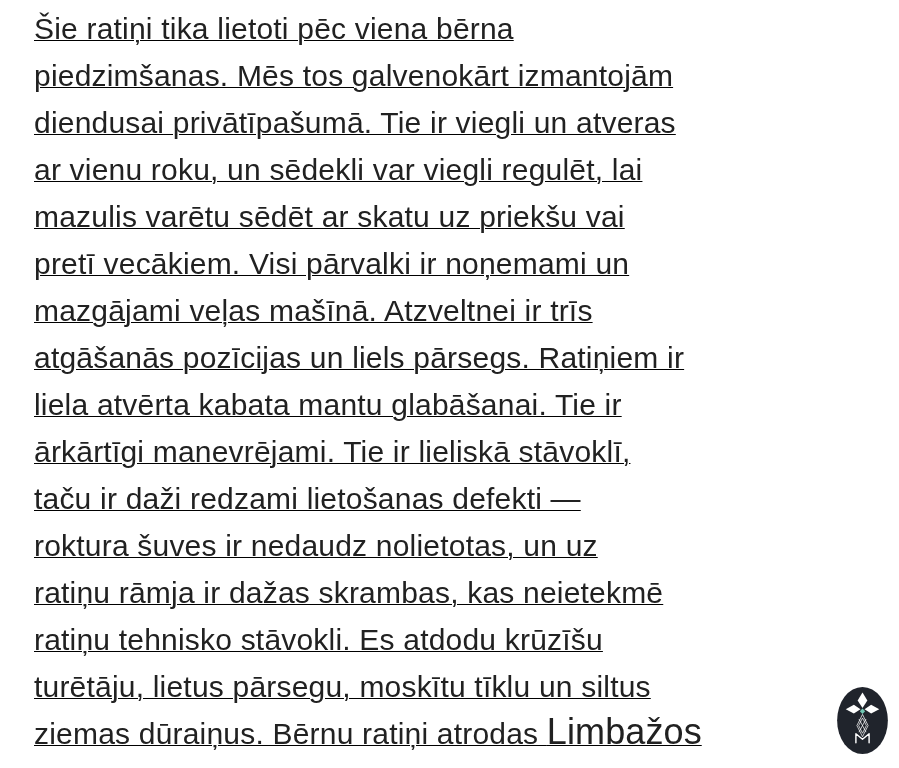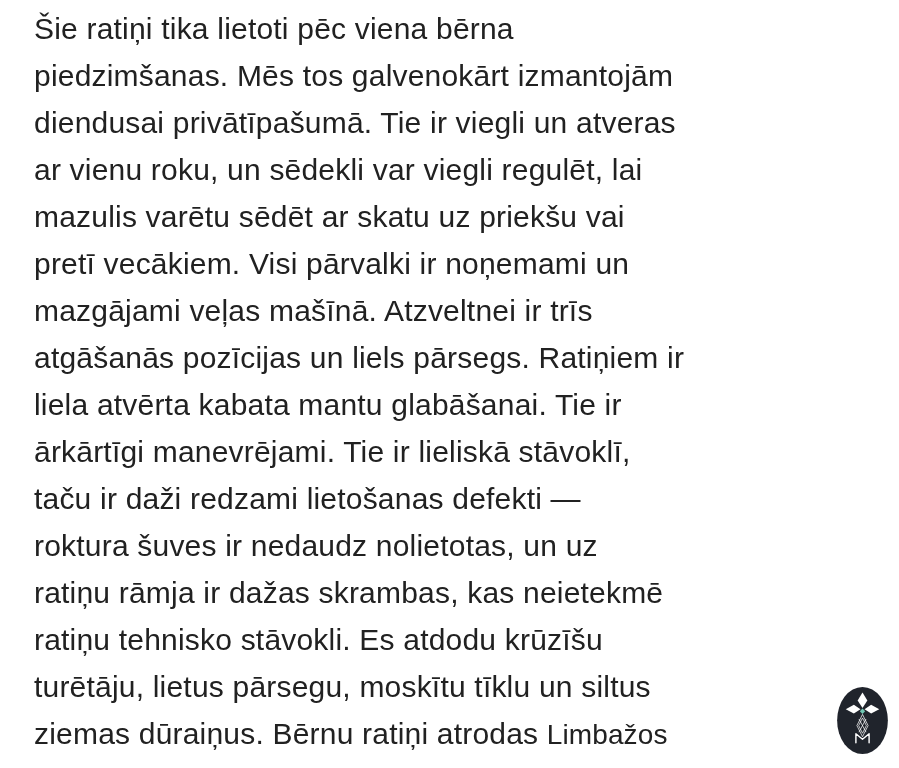--- a/index.html
+++ b/index.html
@@ -11,31 +11,32 @@
   }
   *{margin:0;padding:0;box-sizing:border-box;}
   html,body{width:899px;height:768px;overflow:hidden;}
   body{
     background:var(--bg);
     font-family:"Liberation Sans","DejaVu Sans",sans-serif;
     position:relative;
   }
   .description-block{
     padding:5px 30px 0 34px;
+    text-decoration:underline;
   }
   .description-text{
     font-size:30px;
     font-weight:300;
     line-height:47px;
     letter-spacing:0.2px;
     color:var(--text);
     white-space:pre-line;
   }
   .location-text{
-    font-size:28px;
+    font-size:36px;
     font-weight:400;
     letter-spacing:0.1px;
     color:var(--text);
     white-space:normal;
   }
   .brand-logo{
     position:absolute;
     right:11px;
     bottom:14px;
     width:51px;

